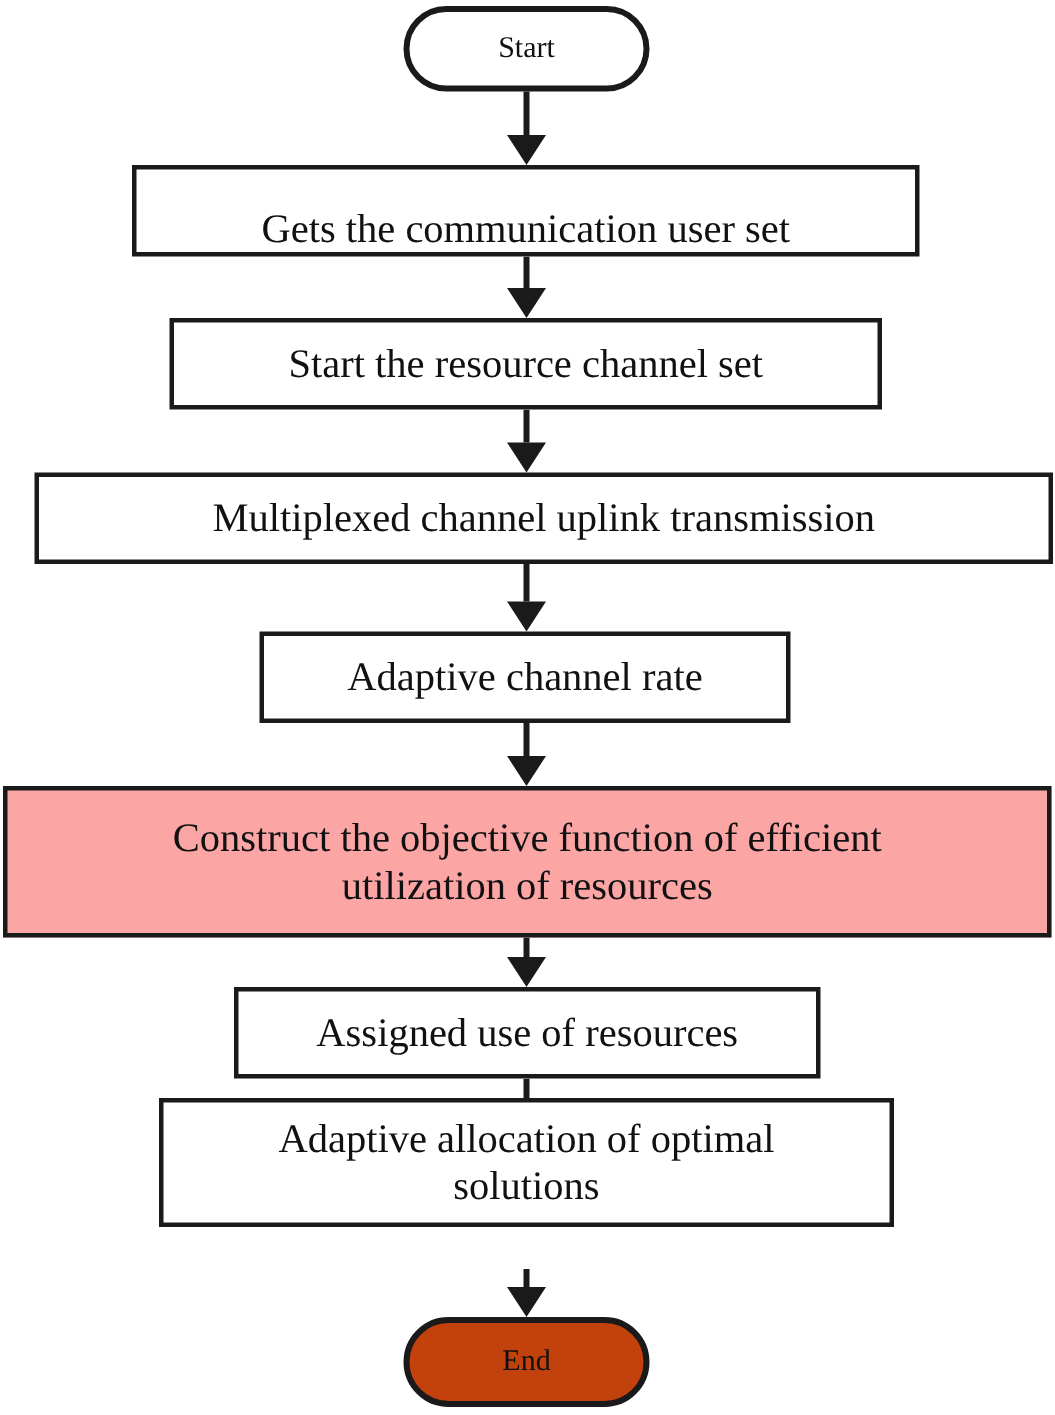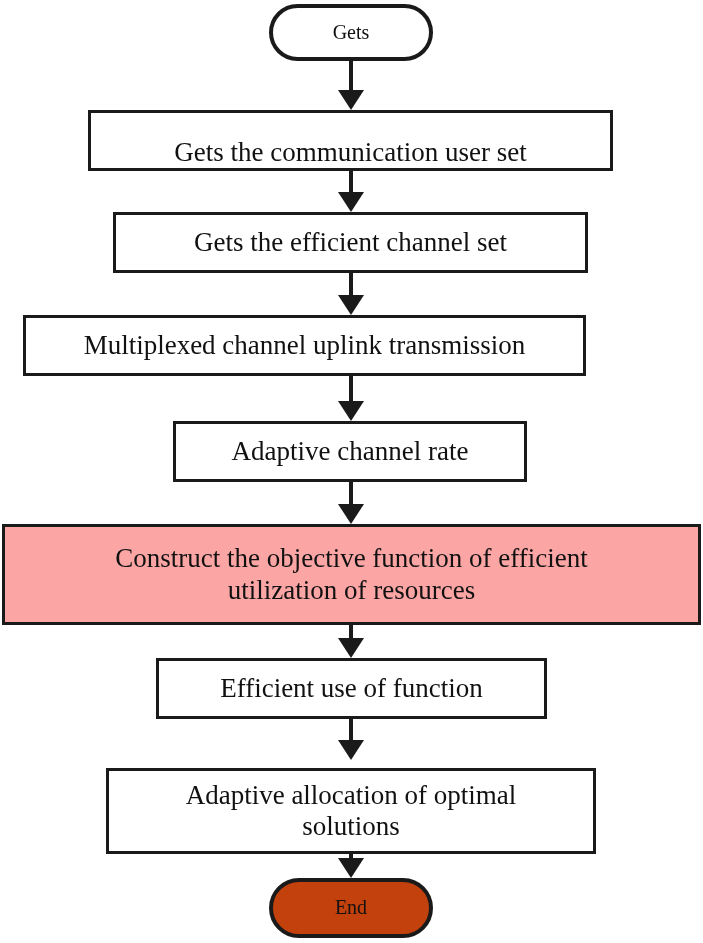--- a/index.html
+++ b/index.html
@@ -96,41 +96,41 @@
         <polygon points="0,21 26,21 13,41" fill="#1a1a1a"></polygon>
       </svg>
     </div>
     <div class="arrow" style="left: 338px; top: 846px; width: 26px; height: 32px;">
       <svg width="26" height="32" viewBox="0 0 26 32">
         <line x1="13" y1="0" x2="13" y2="12" stroke="#1a1a1a" stroke-width="4"></line>
         <polygon points="0,12 26,12 13,32" fill="#1a1a1a"></polygon>
       </svg>
     </div>
     <div class="node node-terminator" style="left: 269px; top: 4px; width: 164px; height: 57px; border-color: rgb(26, 26, 26); background: rgb(255, 255, 255);">
-      <span class="node-label" style="font-size: 20px; color: rgb(17, 17, 17);">Gets</span>
+      <span class="node-label" style="font-size: 20px; color: rgb(17, 17, 17);">Start</span>
     </div>
     <div class="node node-process" style="left: 88px; top: 110px; width: 525px; height: 61px; border-color: rgb(26, 26, 26); background: rgb(255, 255, 255);">
       <span class="node-label" style="font-size: 27px; color: rgb(17, 17, 17); margin-top: 24px;">Gets the communication user set</span>
     </div>
     <div class="node node-process" style="left: 113px; top: 212px; width: 475px; height: 61px; border-color: rgb(26, 26, 26); background: rgb(255, 255, 255);">
-      <span class="node-label" style="font-size: 27px; color: rgb(17, 17, 17);">Gets the efficient channel set</span>
+      <span class="node-label" style="font-size: 27px; color: rgb(17, 17, 17);">Start the resource channel set</span>
     </div>
-    <div class="node node-process" style="left: 23px; top: 315px; width: 563px; height: 61px; border-color: rgb(26, 26, 26); background: rgb(255, 255, 255);">
+    <div class="node node-process" style="left: 23px; top: 315px; width: 679px; height: 61px; border-color: rgb(26, 26, 26); background: rgb(255, 255, 255);">
       <span class="node-label" style="font-size: 27px; color: rgb(17, 17, 17);">Multiplexed channel uplink transmission</span>
     </div>
     <div class="node node-process" style="left: 173px; top: 421px; width: 354px; height: 61px; border-color: rgb(26, 26, 26); background: rgb(255, 255, 255);">
       <span class="node-label" style="font-size: 27px; color: rgb(17, 17, 17);">Adaptive channel rate</span>
     </div>
     <div class="node node-process" style="left: 2px; top: 524px; width: 699px; height: 101px; border-color: rgb(26, 26, 26); background: #fca5a5;">
       <span class="node-label" style="font-size: 27px; color: rgb(17, 17, 17);">Construct the objective function of efficient
 utilization of resources</span>
     </div>
     <div class="node node-process" style="left: 156px; top: 658px; width: 391px; height: 61px; border-color: rgb(26, 26, 26); background: rgb(255, 255, 255);">
-      <span class="node-label" style="font-size: 27px; color: rgb(17, 17, 17);">Efficient use of function</span>
+      <span class="node-label" style="font-size: 27px; color: rgb(17, 17, 17);">Assigned use of resources</span>
     </div>
-    <div class="node node-process" style="left: 106px; top: 768px; width: 490px; height: 86px; border-color: rgb(26, 26, 26); background: rgb(255, 255, 255);">
+    <div class="node node-process" style="left: 106px; top: 732px; width: 490px; height: 86px; border-color: rgb(26, 26, 26); background: rgb(255, 255, 255);">
       <span class="node-label" style="font-size: 27px; color: rgb(17, 17, 17);">Adaptive allocation of optimal
 solutions</span>
     </div>
     <div class="node node-terminator" style="left: 269px; top: 878px; width: 164px; height: 60px; border-color: rgb(26, 26, 26); background: #c2410c;">
       <span class="node-label" style="font-size: 20px; color: rgb(17, 17, 17);">End</span>
     </div>
   </div>
 
 </body></html>

